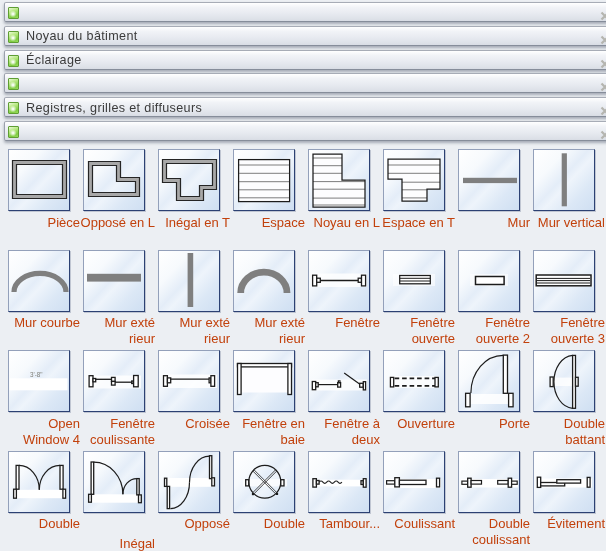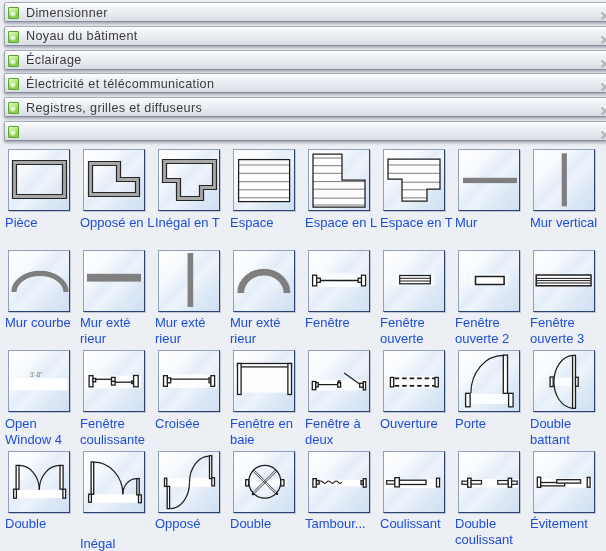--- a/index.html
+++ b/index.html
@@ -7,46 +7,44 @@
 box-shadow:0 2px 3px rgba(105,115,130,0.55);}
 .hico{position:absolute;left:3px;top:4px;width:9px;height:10px;border:1px solid #5f9e33;border-radius:1px;
 background:radial-gradient(circle at 45% 60%,rgba(255,255,255,0.95) 0.5px,rgba(255,255,255,0) 46%),linear-gradient(155deg,#ebfad6 0%,#b4e77e 38%,#7ecb40 75%,#99dd5e 100%);}
 .htxt{position:absolute;left:21px;top:1.5px;font-size:12.6px;letter-spacing:0.35px;line-height:17px;color:#3b3b3b;white-space:nowrap;}
 .hx{position:absolute;left:595px;top:4px;width:11px;height:11px;}
 .tile{position:absolute;width:62px;height:62px;box-sizing:border-box;border:1px solid;
 border-color:#93a0ba #2c4173 #2c4173 #93a0ba;
 background:linear-gradient(133deg,#ffffff 0%,#f7fafd 28%,#e4edf8 47%,#eef4fb 56%,#dce8f6 76%,#cfdff2 100%);
 box-shadow:1px 1px 0 rgba(148,158,178,0.5);}
 .tile svg{display:block;margin:-1px 0 0 -1px;}
-.lbl{position:absolute;width:75px;text-align:left;font-size:13px;line-height:16px;color:#1d4ed8;}
+.lbl{position:absolute;width:75px;text-align:right;font-size:13px;line-height:16px;color:#c2410c;}
 </style></head><body>
 <div class="hdr" style="top:2px">
     <div class="hico"></div>
-    <div class="htxt">Dimensionner</div>
     <div class="hx"><svg width="11" height="11" viewBox="0 0 11 11">
         <path d="M1.5,2.5 L8.5,9.5 M8.5,2.5 L1.5,9.5" stroke="#b5b5af" stroke-width="2.2"></path>
       </svg></div>
   </div>
 <div class="hdr" style="top:25.8px">
     <div class="hico"></div>
     <div class="htxt">Noyau du bâtiment</div>
     <div class="hx"><svg width="11" height="11" viewBox="0 0 11 11">
         <path d="M1.5,2.5 L8.5,9.5 M8.5,2.5 L1.5,9.5" stroke="#b5b5af" stroke-width="2.2"></path>
       </svg></div>
   </div>
 <div class="hdr" style="top:49.6px">
     <div class="hico"></div>
     <div class="htxt">Éclairage</div>
     <div class="hx"><svg width="11" height="11" viewBox="0 0 11 11">
         <path d="M1.5,2.5 L8.5,9.5 M8.5,2.5 L1.5,9.5" stroke="#b5b5af" stroke-width="2.2"></path>
       </svg></div>
   </div>
 <div class="hdr" style="top:73.4px">
     <div class="hico"></div>
-    <div class="htxt">Électricité et télécommunication</div>
     <div class="hx"><svg width="11" height="11" viewBox="0 0 11 11">
         <path d="M1.5,2.5 L8.5,9.5 M8.5,2.5 L1.5,9.5" stroke="#b5b5af" stroke-width="2.2"></path>
       </svg></div>
   </div>
 <div class="hdr" style="top:97.2px">
     <div class="hico"></div>
     <div class="htxt">Registres, grilles et diffuseurs</div>
     <div class="hx"><svg width="11" height="11" viewBox="0 0 11 11">
         <path d="M1.5,2.5 L8.5,9.5 M8.5,2.5 L1.5,9.5" stroke="#b5b5af" stroke-width="2.2"></path>
       </svg></div>
@@ -98,21 +96,21 @@
       <line x1="5" y1="9" x2="57" y2="9" stroke="#666" stroke-width="0.85" clip-path="url(#clL)"></line>
       <line x1="5" y1="16.7" x2="57" y2="16.7" stroke="#666" stroke-width="0.85" clip-path="url(#clL)"></line>
       <line x1="5" y1="24.3" x2="57" y2="24.3" stroke="#666" stroke-width="0.85" clip-path="url(#clL)"></line>
       <line x1="5" y1="32.6" x2="57" y2="32.6" stroke="#666" stroke-width="0.85" clip-path="url(#clL)"></line>
       <line x1="5" y1="40.2" x2="57" y2="40.2" stroke="#666" stroke-width="0.85" clip-path="url(#clL)"></line>
       <line x1="5" y1="49.1" x2="57" y2="49.1" stroke="#666" stroke-width="0.85" clip-path="url(#clL)"></line>
       <line x1="5" y1="56" x2="57" y2="56" stroke="#666" stroke-width="0.85" clip-path="url(#clL)"></line>
       <polygon points="5,5 34,5 34,31 57,31 57,58 5,58" fill="none" stroke="#1c1c1c" stroke-width="1.25"></polygon>
     </svg>
   </div>
-<div class="lbl" style="left:305px;top:215px">Espace en L</div>
+<div class="lbl" style="left:305px;top:215px">Noyau en L</div>
 <div class="tile" style="left:383px;top:149px">
     <svg width="62" height="62" viewBox="0 0 62 62">
       <clipPath id="clT">
         <polygon points="5,10 57,10 57,40 44,40 44,52 19,52 19,30 5,30"></polygon>
       </clipPath>
       <polygon points="5,10 57,10 57,40 44,40 44,52 19,52 19,30 5,30" fill="#fdfdfe"></polygon>
       <line x1="5" y1="16" x2="57" y2="16" stroke="#666" stroke-width="0.85" clip-path="url(#clT)"></line>
       <line x1="5" y1="24.3" x2="57" y2="24.3" stroke="#666" stroke-width="0.85" clip-path="url(#clT)"></line>
       <line x1="5" y1="33.2" x2="57" y2="33.2" stroke="#666" stroke-width="0.85" clip-path="url(#clT)"></line>
       <line x1="5" y1="40.8" x2="57" y2="40.8" stroke="#666" stroke-width="0.85" clip-path="url(#clT)"></line>

